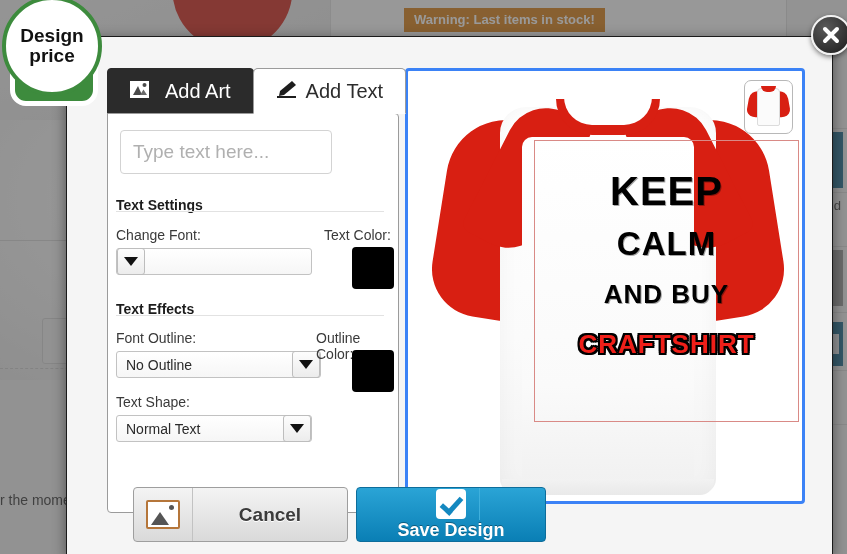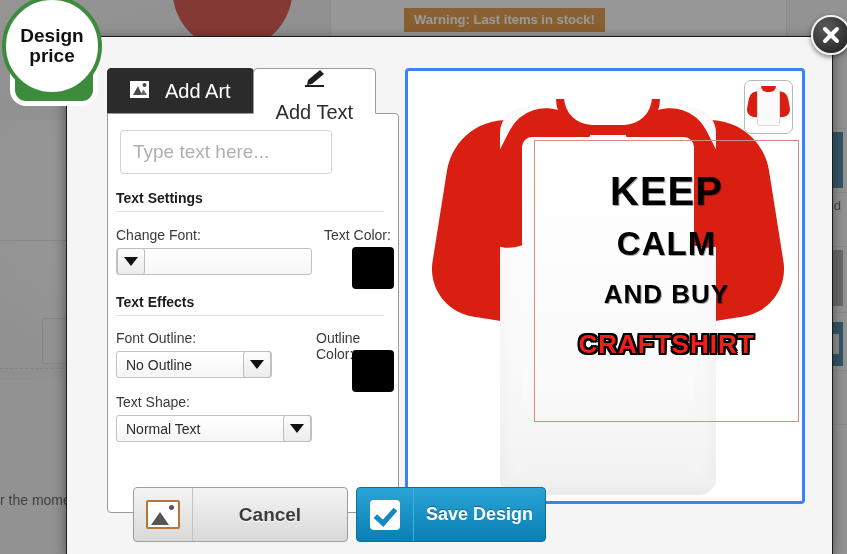--- a/index.html
+++ b/index.html
@@ -50,30 +50,30 @@
     border:2px solid #f2f2f2;box-shadow:0 2px 5px rgba(0,0,0,.5);cursor:pointer;}
   #close-btn svg{position:absolute;left:8px;top:8px;}
 
   
   .tabs{position:absolute;left:40px;top:31px;display:flex;align-items:flex-end;}
   .tab{height:46px;display:flex;align-items:center;gap:9px;padding:0 22px;
     font-size:20px;cursor:pointer;box-sizing:border-box;}
   .tab-art{background:#2b2b2b;color:#ffffff;border:1px solid #2b2b2b;
     border-radius:4px 4px 0 0;gap:16px;}
   .tab-text{background:#ffffff;color:#2c2c2c;border:1px solid #9b9b9b;border-bottom:1px solid #ffffff;
-    border-radius:5px 5px 0 0;margin-left:-1px;position:relative;z-index:3;flex-direction:column;}
+    border-radius:5px 5px 0 0;margin-left:-1px;position:relative;z-index:3;}
 
   
   #left-panel{position:absolute;left:40px;top:76px;width:292px;height:400px;background:#ffffff;
     border:1px solid #9b9b9b;border-radius:0 4px 4px 4px;box-sizing:border-box;}
   #text-input{position:absolute;left:12px;top:16px;width:212px;height:44px;
     border:1px solid #d3d3d3;border-radius:4px;background:#fff;box-sizing:border-box;
     padding:0 12px;font-size:19px;color:#333;font-family:"Liberation Sans",sans-serif;}
   #text-input::placeholder{color:#b0b0b0;}
-  .sec-title{position:absolute;left:8px;font-size:14px;font-weight:bold;color:#1c1c1c;}
+  .sec-title{position:absolute;left:8px;font-size:14px;font-weight:bold;color:#1c1c1c;margin-top:7px;}
   .sec-rule{position:absolute;left:8px;width:268px;height:1px;background:#e2e2e2;}
   .fld-label{position:absolute;font-size:14px;color:#3a3a3a;}
   .sel{position:absolute;height:27px;border:1px solid #c2c2c2;border-radius:3px;
     background:linear-gradient(#ffffff,#f6f6f6);box-sizing:border-box;display:flex;align-items:center;
     cursor:pointer;}
   .sel-val{padding-left:9px;font-size:14px;color:#2b2b2b;flex:1;white-space:nowrap;overflow:hidden;}
   .sel-arrow{width:26px;height:25px;margin-right:0px;border:1px solid #bdbdbd;border-radius:3px;
     background:linear-gradient(#fdfdfd,#ececec);display:flex;align-items:center;justify-content:center;}
   .sel-arrow i{display:block;width:0;height:0;border-left:7px solid transparent;
     border-right:7px solid transparent;border-top:9px solid #111;}
@@ -123,21 +123,21 @@
   
   #cancel-btn{position:absolute;left:66px;top:450px;width:215px;height:55px;
     background:linear-gradient(#f4f4f4,#d9d9d9);border:1px solid #9e9e9e;border-radius:4px;
     display:flex;align-items:center;cursor:pointer;box-sizing:border-box;}
   #cancel-btn .ico-box{width:58px;height:100%;display:flex;align-items:center;justify-content:center;
     border-right:1px solid #c2c2c2;}
   #cancel-btn .lbl{flex:1;text-align:center;font-size:19px;font-weight:bold;color:#3b3b3b;
     text-shadow:0 1px 0 #fff;}
   #save-btn{position:absolute;left:289px;top:450px;width:190px;height:55px;
     background:linear-gradient(#2aa4d6,#0a7fb5);border:1px solid #0d6d9b;border-radius:4px;
-    display:flex;align-items:center;cursor:pointer;box-sizing:border-box;}
+    display:flex;align-items:center;cursor:pointer;box-sizing:border-box;flex-direction:column;}
   #save-btn .ico-box{width:56px;height:100%;display:flex;align-items:center;justify-content:center;
     border-right:1px solid #3fb0dd;}
   #save-btn .lbl{flex:1;text-align:center;font-size:18px;font-weight:bold;color:#fff;
     text-shadow:0 -1px 0 rgba(0,0,0,.35);}
   .chk{width:30px;height:30px;background:#fff;border-radius:4px;position:relative;}
   .chk:after{content:"";position:absolute;left:9px;top:4px;width:8px;height:16px;
     border:solid #1488c0;border-width:0 5px 5px 0;transform:rotate(42deg);}
   .imgico{width:30px;height:25px;background:#fff;border:2px solid #b5763a;border-radius:2px;
     position:relative;overflow:hidden;}
   .imgico:before{content:"";position:absolute;left:3px;bottom:2px;border-left:9px solid transparent;
@@ -243,21 +243,21 @@
           <i></i>
         </span>
     </div>
     <div class="fld-label" style="left:216px;top:113px">Text Color:</div>
     <div class="swatch" style="left:244px;top:133px"></div>
 
     <div class="sec-title" style="top:180px">Text Effects</div>
     <div class="sec-rule" style="top:201px"></div>
 
     <div class="fld-label" style="left:8px;top:216px">Font Outline:</div>
-    <div class="sel" style="left:8px;top:237px;width:156px">
+    <div class="sel" style="left:8px;top:237px;width:205px">
       <span class="sel-val">No Outline</span>
       <span class="sel-arrow">
           <i></i>
         </span>
     </div>
     <div class="fld-label" style="left:208px;top:216px">Outline Color:</div>
     <div class="swatch" style="left:244px;top:236px"></div>
 
     <div class="fld-label" style="left:8px;top:280px">Text Shape:</div>
     <div class="sel" style="left:8px;top:301px;width:196px">

